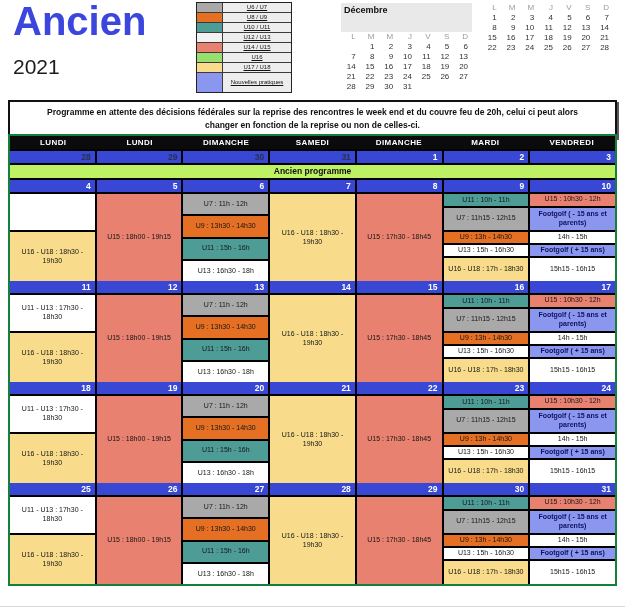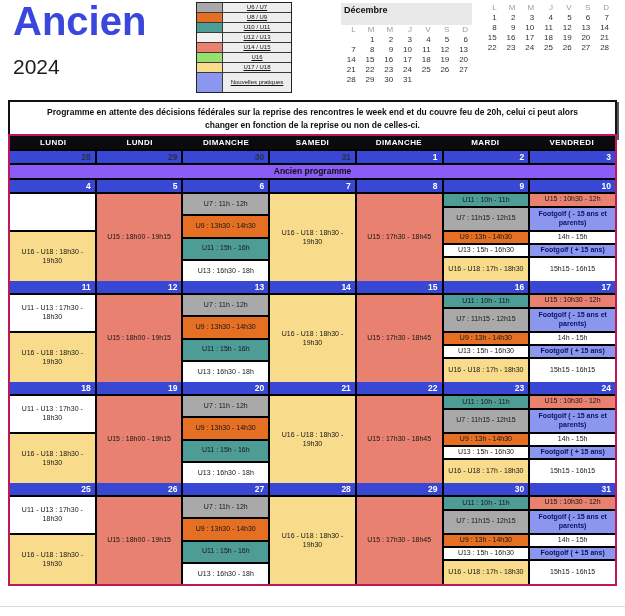--- a/index.html
+++ b/index.html
@@ -19,76 +19,76 @@
   .legend-row:last-child { height:19px; border-bottom:none; }
   .legend-swatch { width:26px; border-right:1px solid #3a3a3a; }
   .legend-label {
     flex:1; background:#ededed; font-size:6px; color:#111;
     display:flex; align-items:center; justify-content:center; text-align:center;
     text-decoration:underline; line-height:1.15; padding:0 2px;
   }
 
   .minicals { position:absolute; left:341px; top:3px; display:flex; gap:10px; }
   .minical { width:131px; }
-  .minical-title { background:#e9e9e9; font-weight:bold; font-size:9px; color:#111; padding:2px 3px 10px; }
+  .minical-title { background:#e9e9e9; font-weight:bold; font-size:9px; color:#111; padding:2px 3px 17px; }
   .minical-row { display:flex; }
   .minical-cell {
     flex:1; height:10px; font-size:8px; line-height:10px;
     text-align:right; padding-right:4px; color:#333;
   }
   .minical-row.wd .minical-cell { color:#9b9b9b; }
 
   
   .notice {
     position:absolute; left:8px; top:100px; width:609px;
     border:2px solid #111; background:#fff;
     box-shadow:2px 2px 0 rgba(0,0,0,0.65);
     padding:4px 24px; text-align:center;
     font-size:8.5px; font-weight:bold; color:#111; line-height:1.5;
   }
 
   
   .caltable {
     position:absolute; left:8px; top:134px; width:609px;
-    border:2px solid #be185d; background:#000;
+    border:2px solid #15803d; background:#000;
     display:flex; flex-direction:column; gap:2px;
   }
   .cal-header { display:grid; grid-template-columns:repeat(7,1fr); background:#0b0b0b; }
   .cal-header .dh {
     color:#fff; font-size:8px; font-weight:bold; text-align:center;
     line-height:13px; height:13px; letter-spacing:0.4px;
   }
   .date-row { display:grid; grid-template-columns:repeat(7,1fr); gap:2px; background:#000; }
   .date-cell {
     background:#3847d4; color:#fff; font-weight:bold; font-size:8.5px;
     height:12px; line-height:12px; text-align:right; padding-right:4px;
   }
   .date-cell.muted { color:#2a3146; }
   .ancien-row {
-    background:#8b5cf6; color:#111; font-weight:bold; font-size:8.5px;
+    background:#bef264; color:#111; font-weight:bold; font-size:8.5px;
     height:13px; line-height:13px; text-align:center;
   }
   .week-row { display:grid; grid-template-columns:repeat(7,1fr); gap:2px; background:#000; height:87px; }
   .day-cell { display:flex; flex-direction:column; gap:2px; min-width:0; background:#000; }
   .event {
     flex:1 1 0; min-height:0; overflow:hidden;
     display:flex; align-items:center; justify-content:center;
     text-align:center; font-size:7px; line-height:1.25; padding:0 2px;
     color:#161616; background:#fff;
   }
   .event.emph { color:#0f125f; font-weight:bold; }
 
   .bottom-line { position:absolute; left:0; top:606px; width:625px; height:1px; background:#d9d9d9; }
 </style>
 </head>
 <body>
 
 <div class="title-block">
   <h1>Ancien</h1>
-  <div class="year">2024</div>
+  <div class="year">2021</div>
 </div>
 
 <div class="legend">
 
     <div class="legend-row">
       <div class="legend-swatch" style="background: rgb(169, 169, 169);"></div>
       <div class="legend-label">U6 / U7</div>
     </div>
 
     <div class="legend-row">

